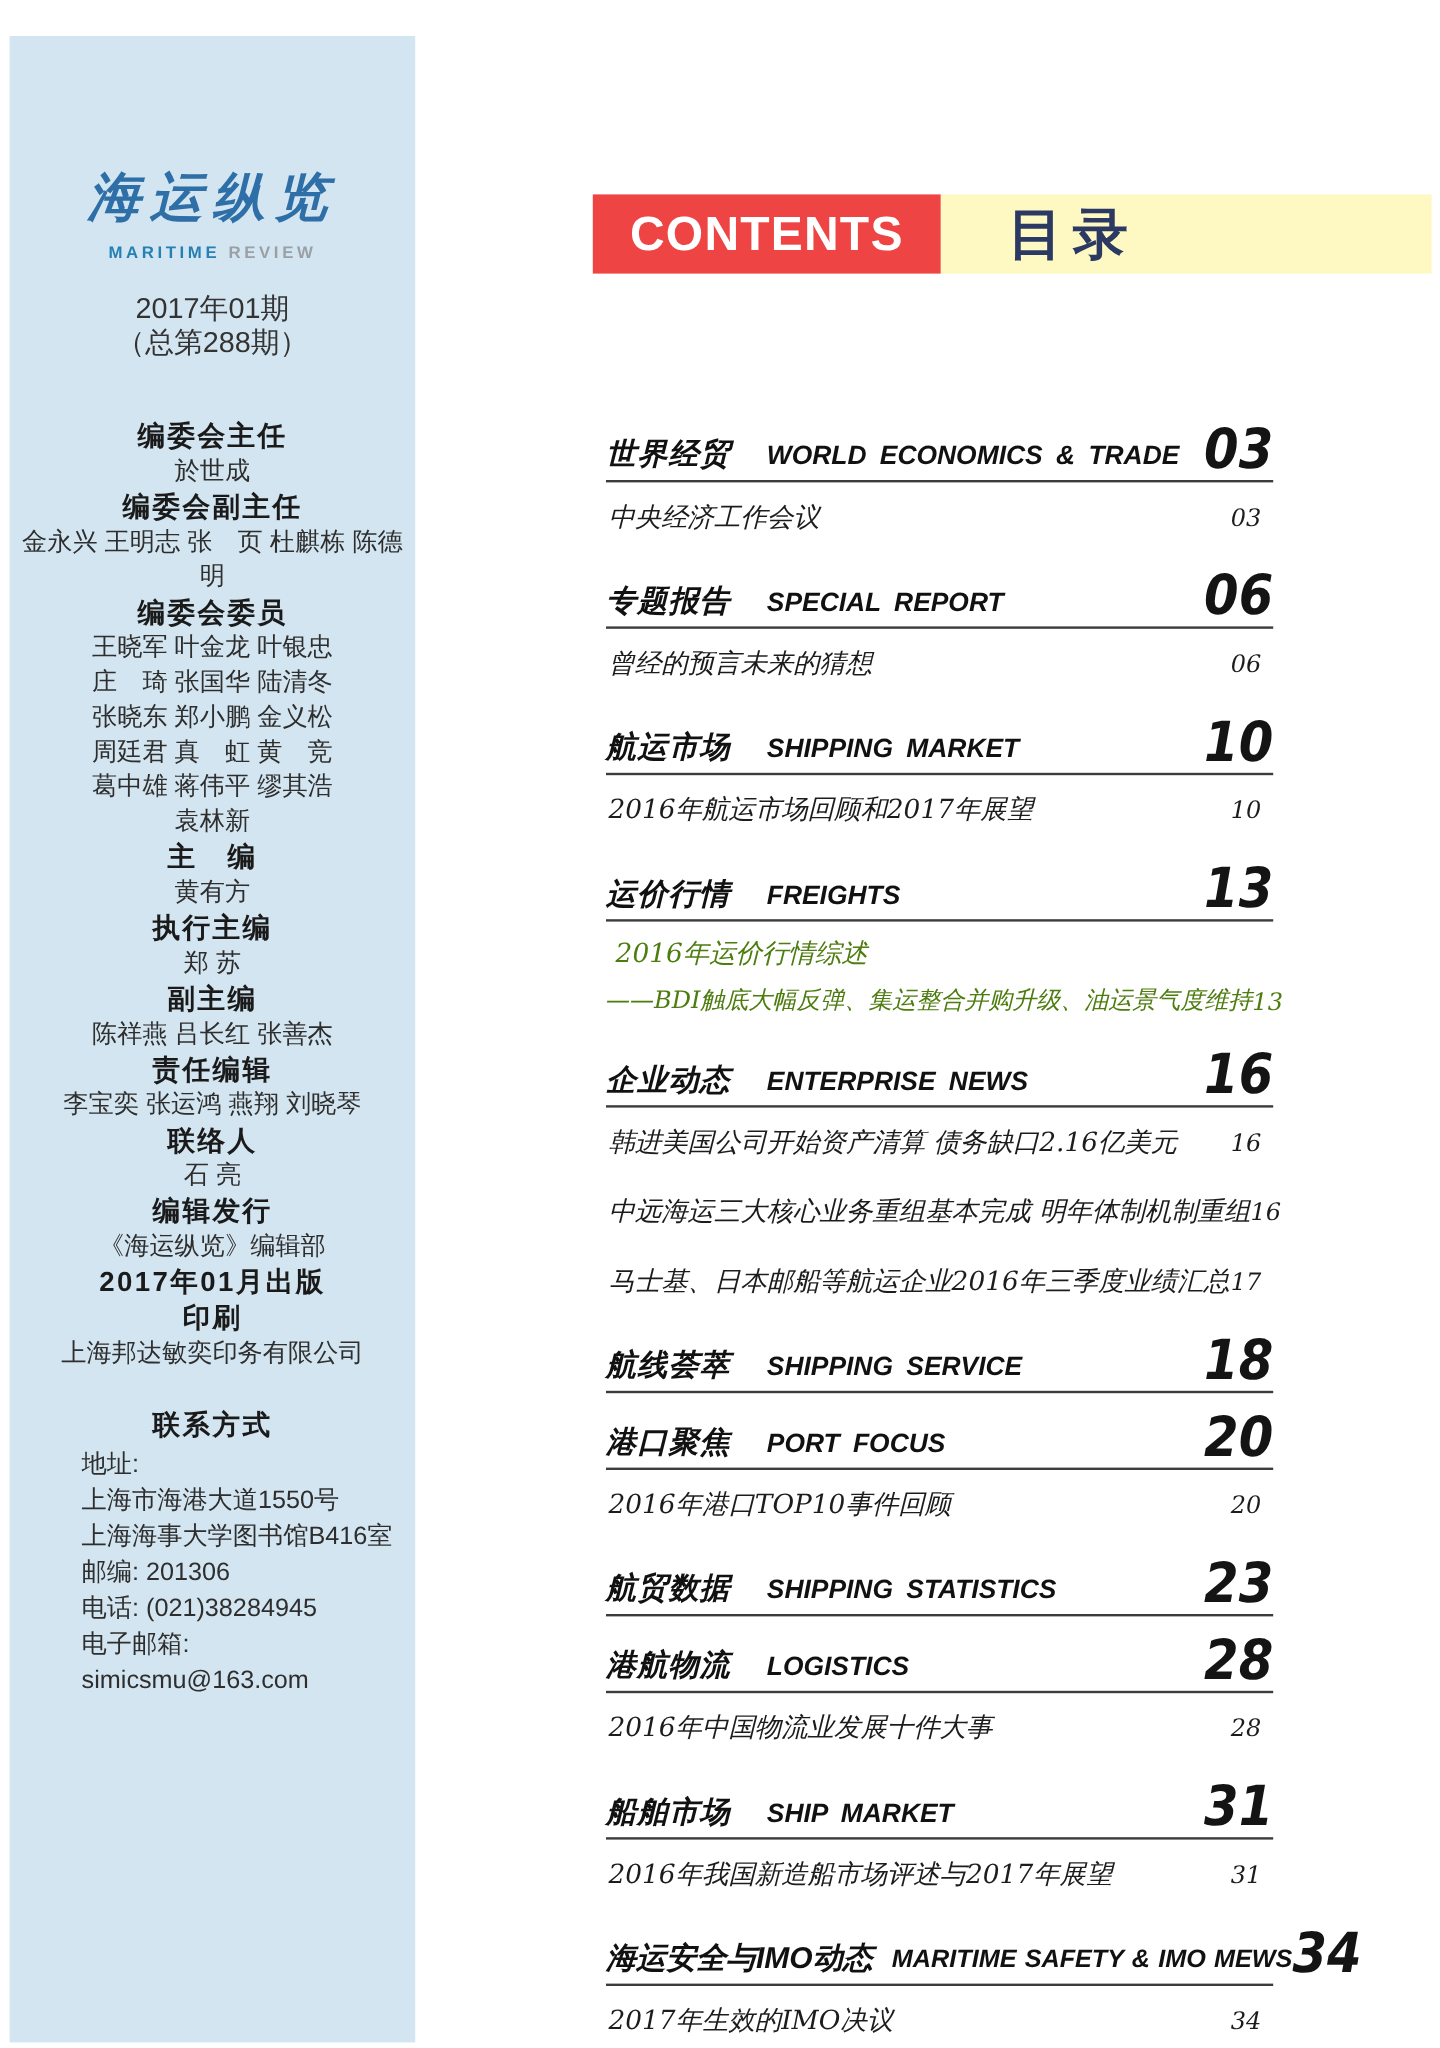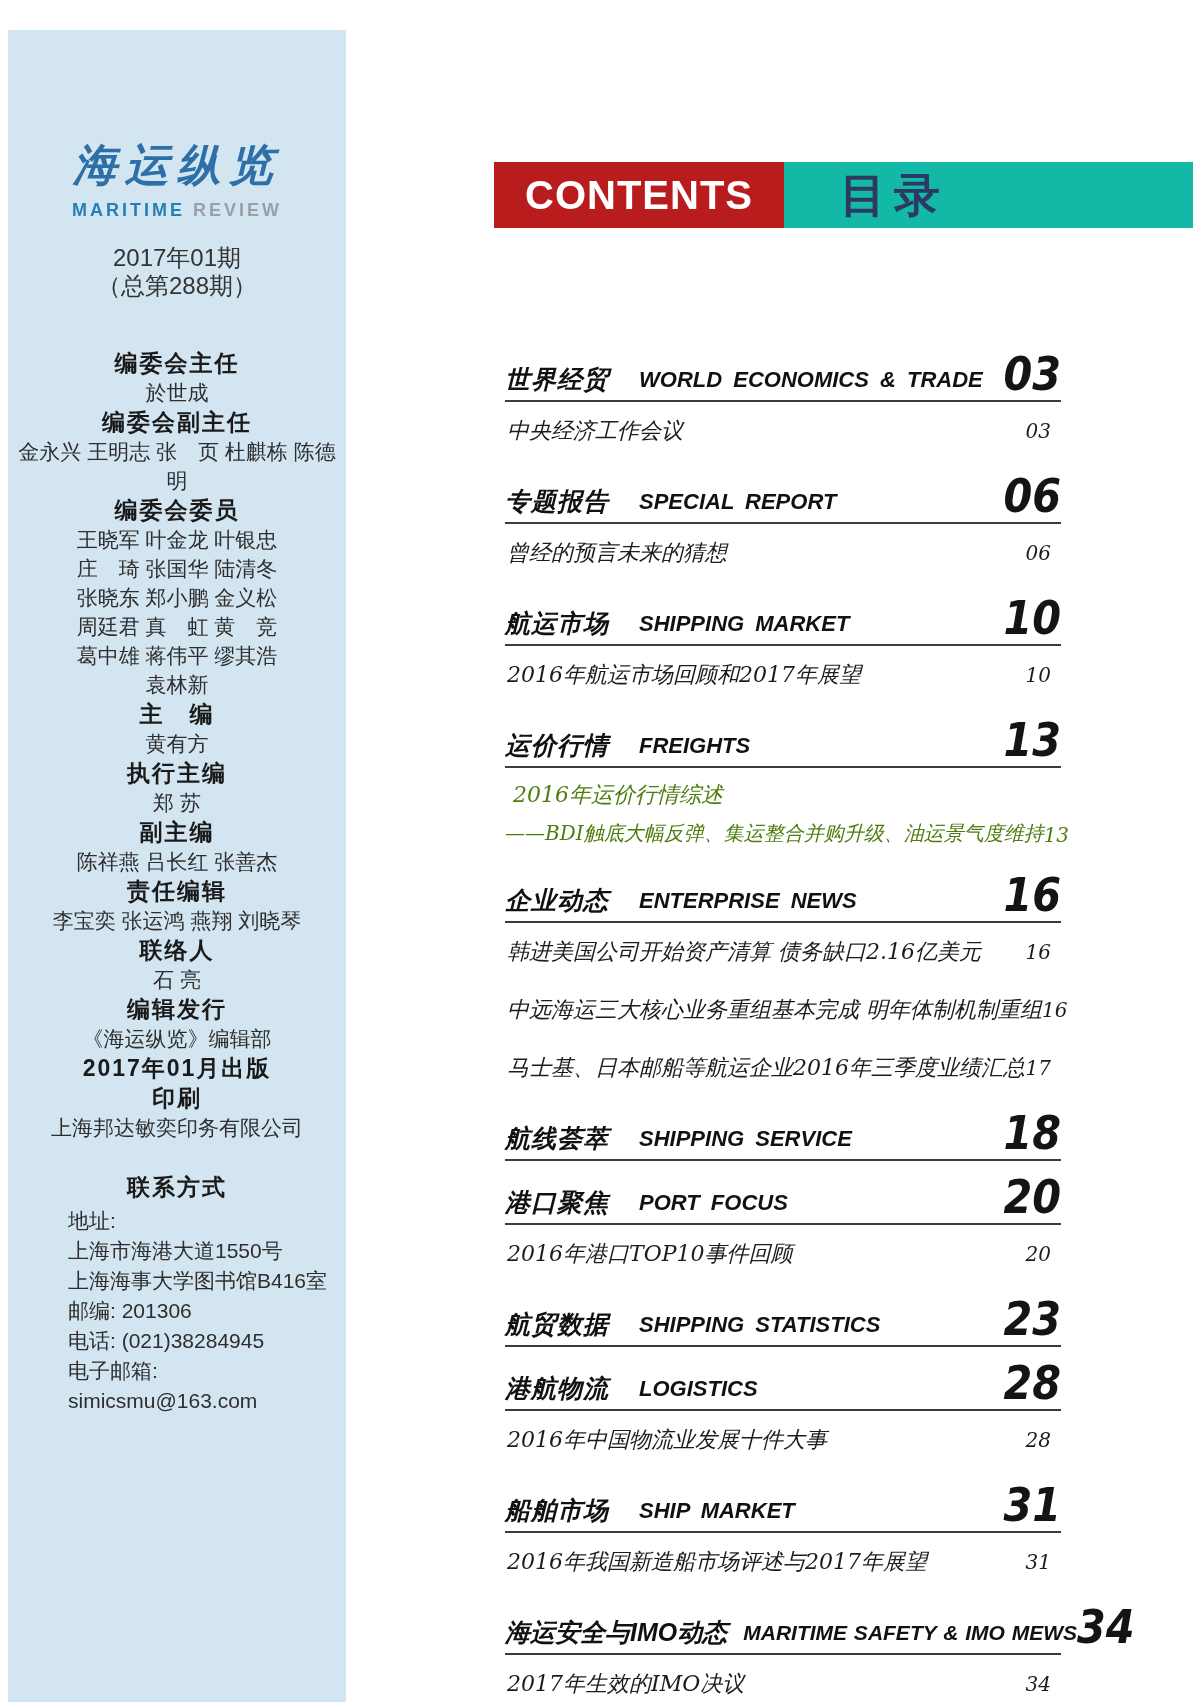--- a/index.html
+++ b/index.html
@@ -10,41 +10,41 @@
   
   .sidebar{
     position:absolute;left:8px;top:30px;width:338px;height:1672px;
     background:#d3e5f0;text-align:center;color:#2a2a2a;
   }
   .logo-zh{
     padding-top:110px;font-family:"DejaVu Serif","Liberation Serif",serif;
     font-style:italic;font-weight:bold;font-size:44px;line-height:50px;
     color:#2f6fa8;letter-spacing:8px;
   }
-  .logo-en{margin-top:8px;font-size:18px;line-height:24px;letter-spacing:3px;font-weight:bold;text-align:center;}
+  .logo-en{margin-top:8px;font-size:14px;line-height:24px;letter-spacing:3px;font-weight:bold;text-align:center;}
   .logo-en .en1{color:#2581b3;}
   .logo-en .en2{color:#9aa0a6;}
   .issue{margin-top:22px;font-size:24px;line-height:28px;color:#333;}
   .issue div{line-height:28px;}
   .group{}
   .group.first{margin-top:48px;}
   .group.contact{margin-top:30px;}
   .group-label{font-weight:bold;font-size:23px;line-height:30px;color:#1a1a1a;letter-spacing:2px;}
   .group-line{font-size:21px;line-height:29px;color:#2e2e2e;}
   .contact-lines{margin-top:4px;text-align:left;padding-left:60px;}
   .contact-lines .group-line{line-height:30px;}
   
   .contents-bar{position:absolute;left:494px;top:162px;height:66px;display:flex;}
   .contents-box{
-    width:290px;height:66px;background:#b91c1c;color:#ffffff;
+    width:290px;height:66px;background:#ef4444;color:#ffffff;
     display:flex;align-items:center;justify-content:center;
     font-size:40px;font-weight:bold;font-stretch:condensed;letter-spacing:1px;
   }
   .mulu-bar{
-    width:409px;height:66px;background:#14b8a6;
+    width:409px;height:66px;background:#fef9c3;
     font-size:46px;font-weight:bold;color:#2c3963;letter-spacing:8px;
     line-height:66px;text-align:left;padding-left:56px;box-sizing:border-box;
   }
   
   .toc{position:absolute;left:489px;top:338px;width:588px;}
   .sec{margin:16px;font-style:italic;}
   .sec-head{
     display:flex;align-items:flex-end;border-bottom:2px solid #3c3c3c;
     padding-bottom:6px;
   }

